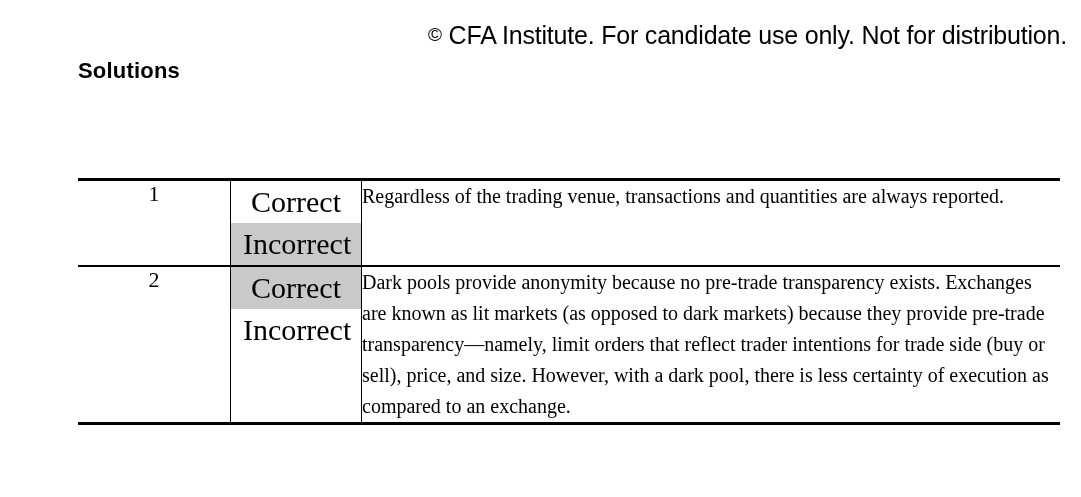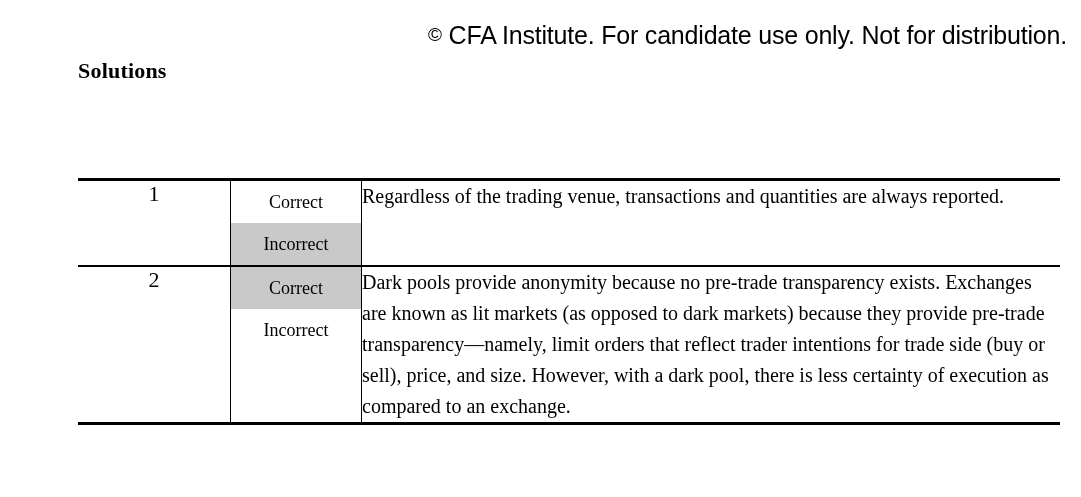--- a/index.html
+++ b/index.html
@@ -34,21 +34,21 @@
     white-space: nowrap;
   }
   .copyright-sym {
     font-size: 19px;
     vertical-align: 3px;
   }
   .section-title {
     position: absolute;
     left: 78px;
     top: 58px;
-    font-family: Liberation Serif, serif;
+    font-family: Liberation Sans, sans-serif;
     font-weight: bold;
     font-size: 22px;
     letter-spacing: 0.2px;
   }
   table.solutions {
     position: absolute;
     left: 78px;
     top: 178px;
     width: 982px;
     border-collapse: collapse;
@@ -78,21 +78,21 @@
     width: 130px;
     padding: 0;
     border-right: 1.5px solid #000;
   }
   td.body {
     padding: 8px 0 10px 13px;
     font-size: 20px;
     line-height: 31px;
   }
   .choice {
-    font-size: 18px;
+    font-size: 30px;
     line-height: 30px;
     padding: 6px 12px 6px 12px;
     text-align: center;
     white-space: nowrap;
   }
   .choice.highlight {
     background: #c9c9c9;
   }
   .choice.plain {
     background: transparent;

